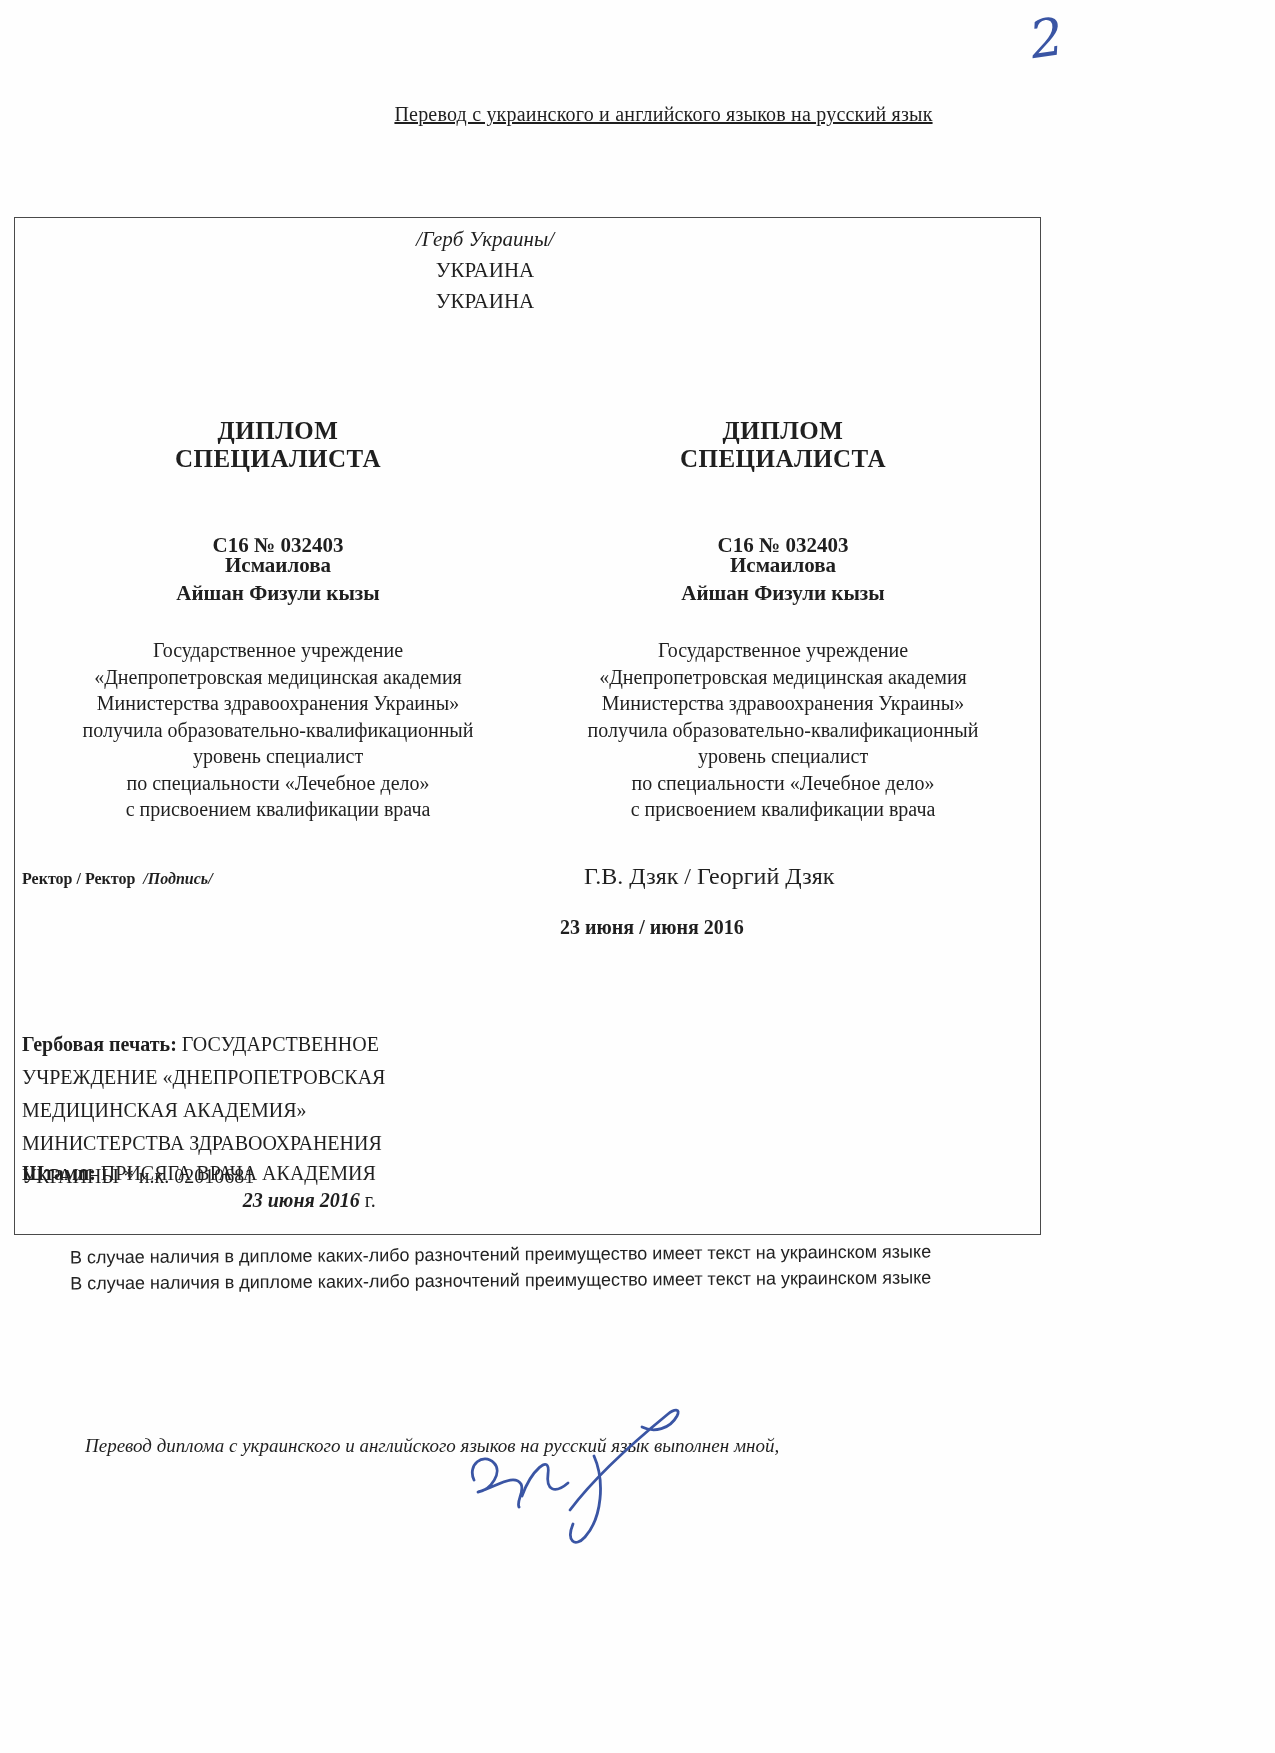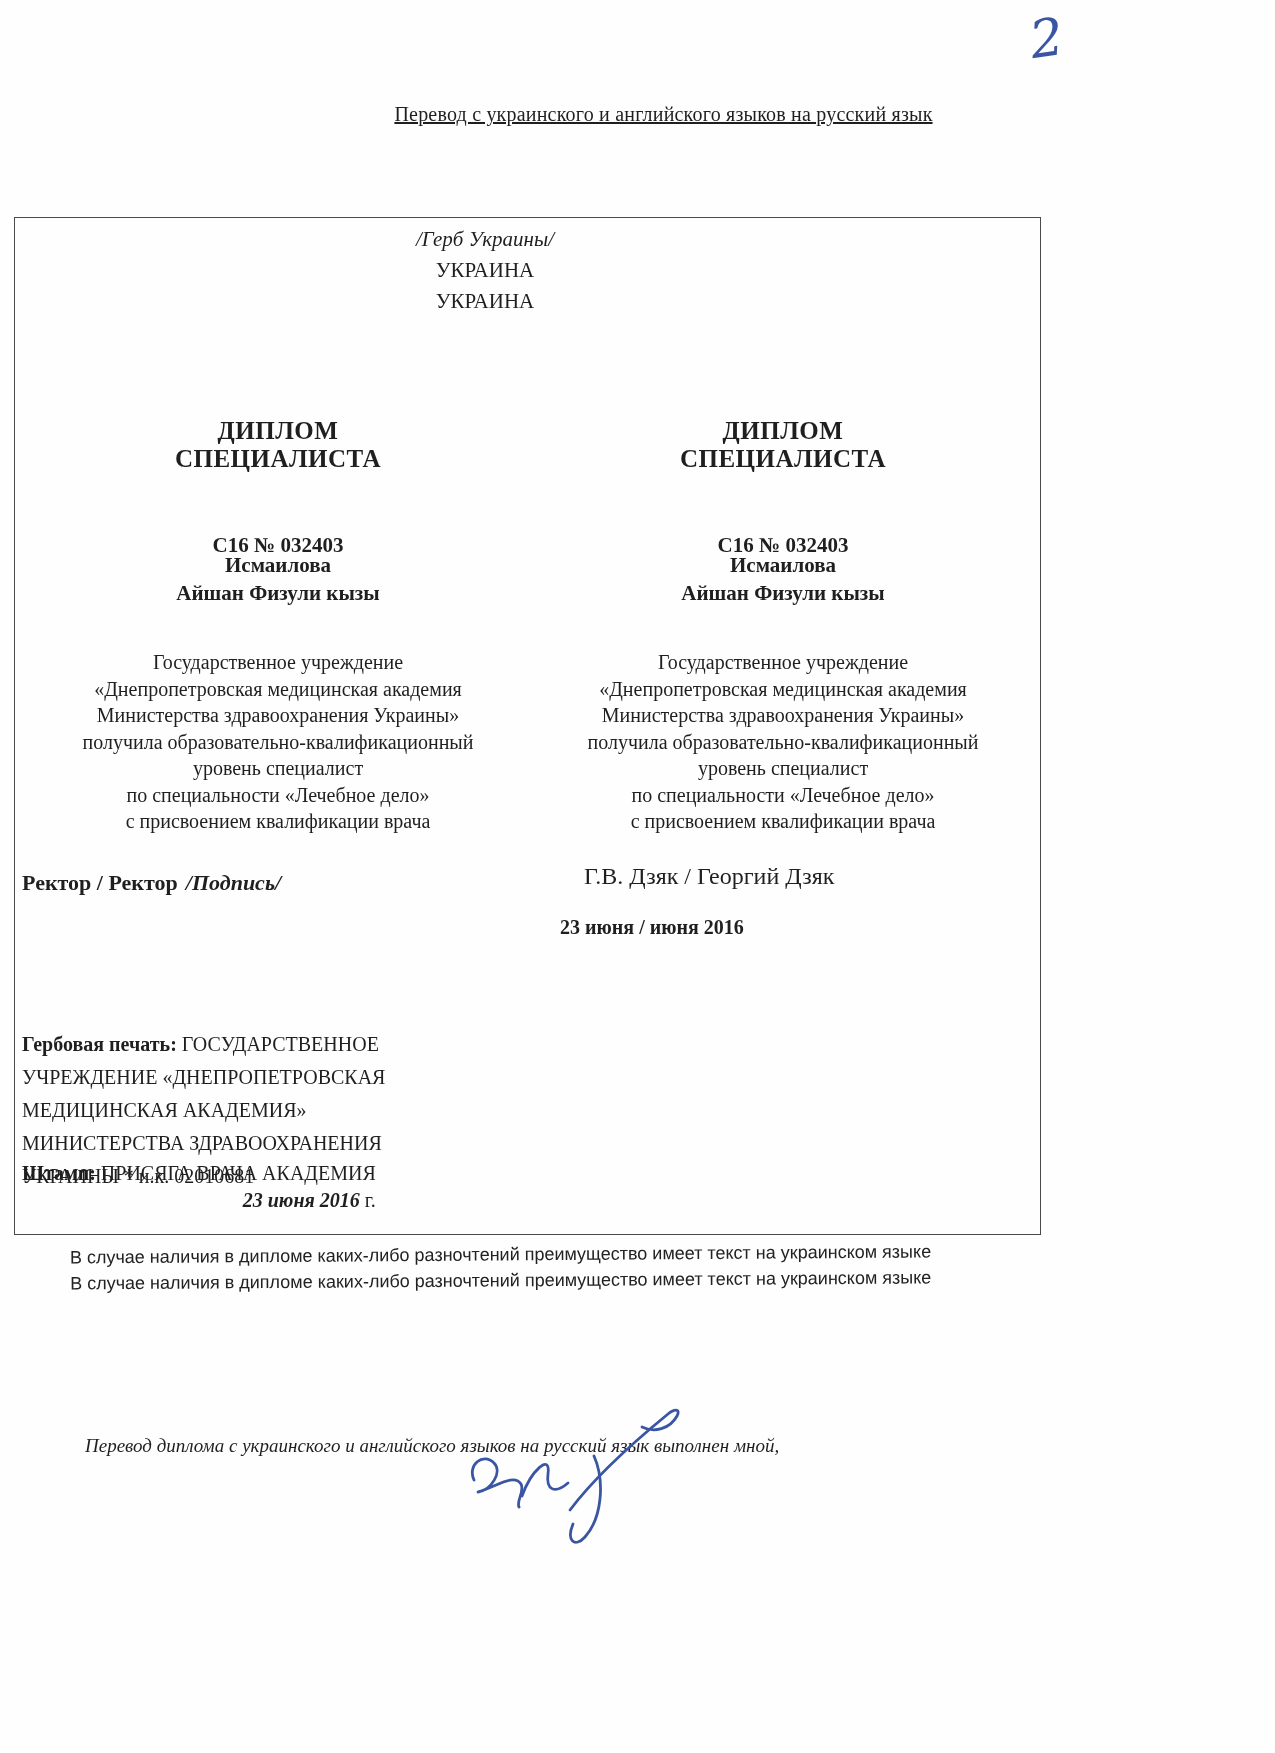--- a/index.html
+++ b/index.html
@@ -41,22 +41,22 @@
   .emblem-note{font-style:italic;}
   .col{
     position:absolute;top:417px;width:440px;height:430px;
     text-align:center;
   }
   .col-left{left:58px;}
   .col-right{left:563px;}
   .col .col-title{position:absolute;top:0;left:0;right:0;font-weight:bold;font-size:25px;line-height:28px;white-space:pre-line;letter-spacing:.5px;}
   .col .col-serial{position:absolute;top:82px;left:0;right:0;font-weight:bold;font-size:21px;margin-top:34px;}
   .col .col-holder{position:absolute;top:134px;left:0;right:0;font-weight:bold;font-size:21px;line-height:28px;white-space:pre-line;}
-  .col .col-body{position:absolute;top:232px;left:-12px;right:-12px;font-size:20px;line-height:26.5px;white-space:pre-line;}
-  .rector-line{position:absolute;left:22px;top:870px;font-size:22px;font-weight:bold;}
+  .col .col-body{position:absolute;top:220px;left:-12px;right:-12px;font-size:20px;line-height:26.5px;white-space:pre-line;}
+  .rector-line{position:absolute;left:22px;top:870px;font-size:16px;font-weight:bold;}
   .rector-line .sig-note{font-style:italic;margin-left:8px;}
   .signer-line{position:absolute;left:584px;top:863px;font-size:24px;font-weight:normal;}
   .date-line{position:absolute;left:560px;top:916px;font-size:20px;font-weight:bold;}
   .seal-note{position:absolute;left:22px;top:1028px;width:448px;font-size:20px;line-height:33px;}
   .seal-note .lbl{font-weight:bold;}
   .stamp-note{position:absolute;left:22px;top:1160px;font-size:20px;line-height:27px;}
   .stamp-note .lbl{font-weight:bold;}
   .stamp-date-line{margin-left:80px;text-align:right;}
   .stamp-date-line .dt{font-weight:bold;font-style:italic;}
   .disclaimer{

